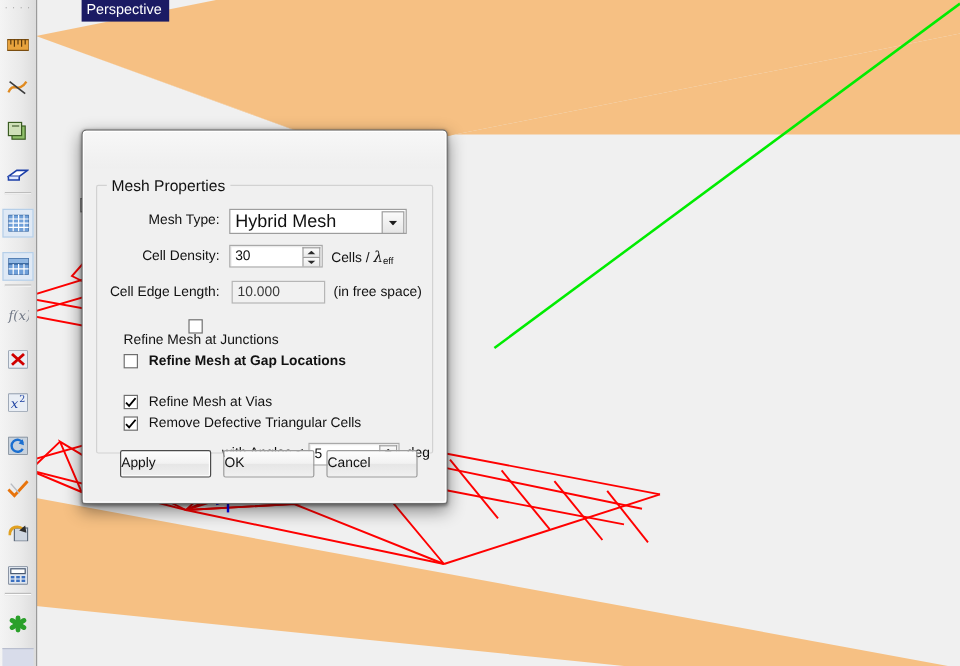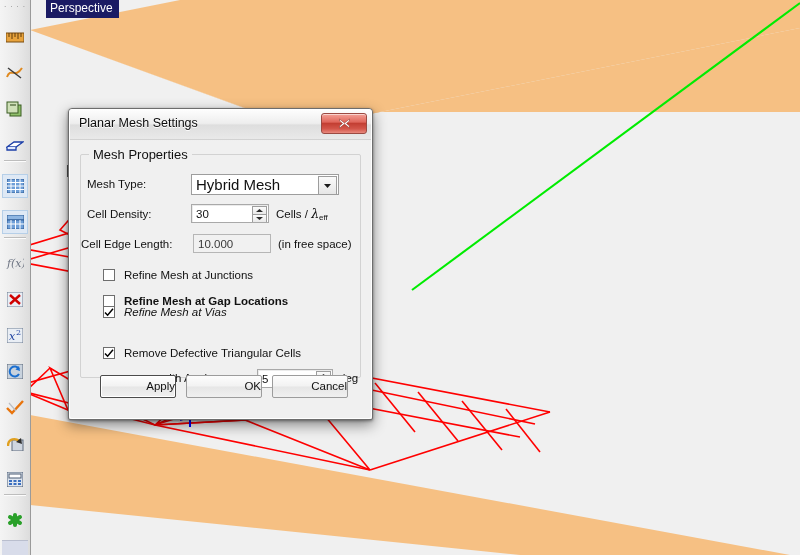--- a/index.html
+++ b/index.html
@@ -9,21 +9,21 @@
     font-family:"Liberation Sans","DejaVu Sans",sans-serif;
     -webkit-font-smoothing:antialiased;
   }
 
   
   #viewport{position:absolute;left:30px;top:0;width:770px;height:555px;background:#f0f0f0;overflow:hidden;}
   #viewport svg{display:block;}
 
   
   #persp-label{
-    position:absolute;left:16px;top:0px;
+    position:absolute;left:38px;top:0px;
     background:#1b1b64;color:#ffffff;
     font-size:12px;line-height:15px;
     padding:1px 6px 2px 4px;
     letter-spacing:0px;
     z-index:30;white-space:nowrap;
   }
 
   
   #scene-marker{
     position:absolute;left:37px;top:165px;width:10px;height:10px;
@@ -92,21 +92,21 @@
   #groupbox{
     position:absolute;left:10px;top:15px;right:10px;height:222px;
     border:1px solid #d2d2d2;border-radius:2px;
   }
   #groupbox-label{
     position:absolute;left:8px;top:-8px;background:#f0f0f0;padding:0 4px;
     font-size:13px;color:#111;
   }
 
   .row{position:absolute;left:0;right:0;height:22px;}
-  .lbl{position:absolute;font-size:11.5px;color:#111;line-height:22px;}
+  .lbl{position:absolute;text-align:right;font-size:11.5px;color:#111;line-height:22px;}
 
   .tfield{
     position:absolute;height:19px;background:#fff;border:1px solid #a9a9a9;
     box-shadow:inset 1px 1px 0 #ebebeb;
     font-size:11.5px;line-height:19px;padding-left:4px;color:#111;
     box-sizing:border-box;overflow:hidden;white-space:nowrap;
   }
   .tfield.ro{background:#f1f1f1;color:#3a3a3a;border:1px solid #b6b6b6;box-shadow:none;}
 
   
@@ -139,21 +139,21 @@
     box-sizing:border-box;display:flex;align-items:center;justify-content:center;
     margin-right:9px;flex:0 0 auto;
   }
   .cbrow span.t{font-size:11.5px;color:#111;white-space:nowrap;}
 
   
   .btn{
     position:absolute;bottom:20px;height:23px;width:76px;
     background:linear-gradient(to bottom,#fdfdfd 0%,#f2f2f2 48%,#e6e6e6 52%,#f0f0f0 100%);
     border:1px solid #9c9c9c;border-radius:2px;
-    font-size:11.5px;color:#111;text-align:right;line-height:21px;
+    font-size:11.5px;color:#111;text-align:left;line-height:21px;
     box-sizing:border-box;cursor:default;
   }
   .btn.focus{border:1px solid #4b4b4b;box-shadow:inset 0 0 0 1px #ffffff;}
 
   .sub{font-size:8px;vertical-align:-2px;}
   .lam{font-family:"DejaVu Serif",serif;font-style:italic;font-size:12.5px;}
 </style>
 </head>
 <body>
 
@@ -358,28 +358,20 @@
         </g>
       </svg>
   </div>
 
   <div id="tb-bottom"></div>
 </div>
 
 <div id="dialog">
  <div id="dlg-inner">
 
-  <div id="titlebar">
-    <div id="dlg-title">Planar Mesh Settings</div>
-    <div id="dlg-close">
-      <svg width="13" height="11" viewBox="0 0 13 11">
-        <path d="M1.5 1 L6.5 5 L11.5 1 L11.5 3 L8.5 5.5 L11.5 8 L11.5 10 L6.5 6 L1.5 10 L1.5 8 L4.5 5.5 L1.5 3 Z" fill="#ffffff" stroke="#7d2b22" stroke-width=".5"></path>
-      </svg>
-    </div>
-  </div>
 
   <div id="dlg-body">
 
     <div id="groupbox">
       <div id="groupbox-label">Mesh Properties</div>
 
       <div class="row" style="top:18px;">
         <div class="lbl" style="left:6px;width:96px;">Mesh Type:</div>
         <div id="combo" style="left:110px;top:1px;width:148px;">
           <span class="val">Hybrid Mesh</span>
@@ -414,29 +406,29 @@
       </div>
 
       <div class="row" style="top:78px;">
         <div class="lbl" style="left:0px;width:102px;">Cell Edge Length:</div>
         <div class="tfield ro" style="left:112px;top:1px;width:78px;">
           <span>10.000</span>
         </div>
         <div class="lbl" style="left:197px;width:130px;text-align:left;">(in free space)</div>
       </div>
 
-      <div class="cbrow" style="top:111px;">
+      <div class="cbrow" style="top:111px;flex-direction:column;">
         <span class="cbox"></span>
         <span class="t">Refine Mesh at Junctions</span>
       </div>
       <div class="cbrow" style="top:137px;font-weight:bold;">
         <span class="cbox"></span>
         <span class="t">Refine Mesh at Gap Locations</span>
       </div>
-      <div class="cbrow" style="top:148px;font-style:italic;">
+      <div class="cbrow" style="top:171px;">
         <span class="cbox">
           <svg width="10" height="9" viewBox="0 0 10 9">
                 <path d="M1 4.5 L3.6 7.2 L9 0.8" stroke="#000" stroke-width="1.5" fill="none"></path>
               </svg>
         </span>
         <span class="t">Refine Mesh at Vias</span>
       </div>
       <div class="cbrow" style="top:189px;">
         <span class="cbox">
           <svg width="10" height="9" viewBox="0 0 10 9">

